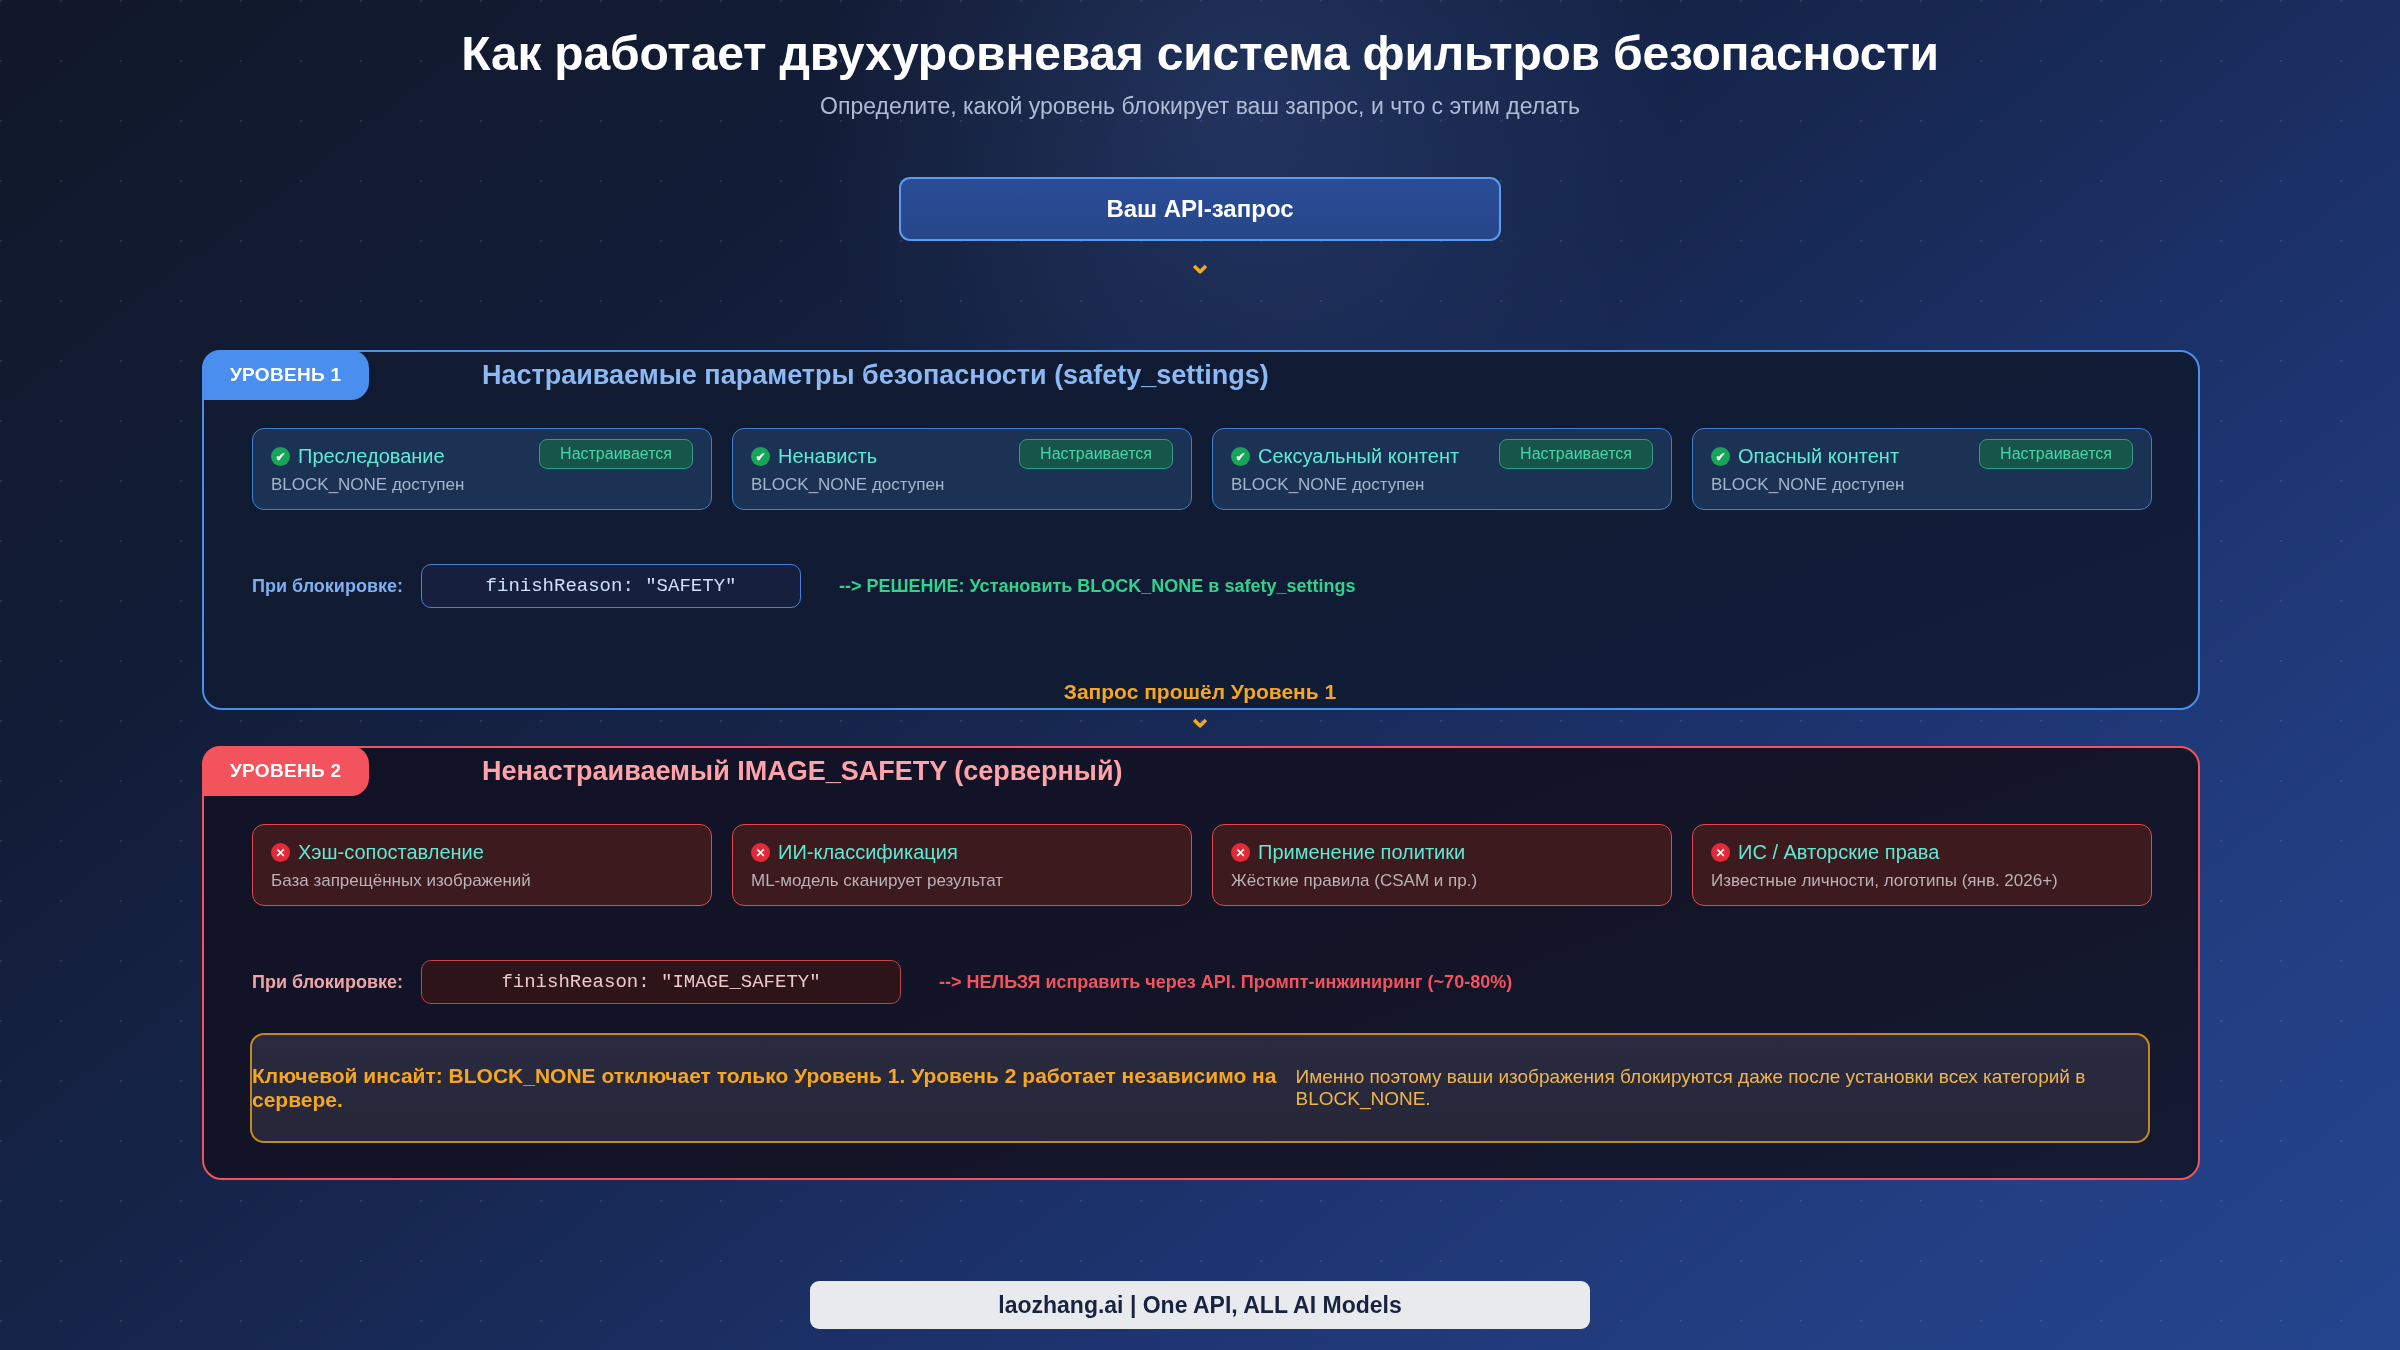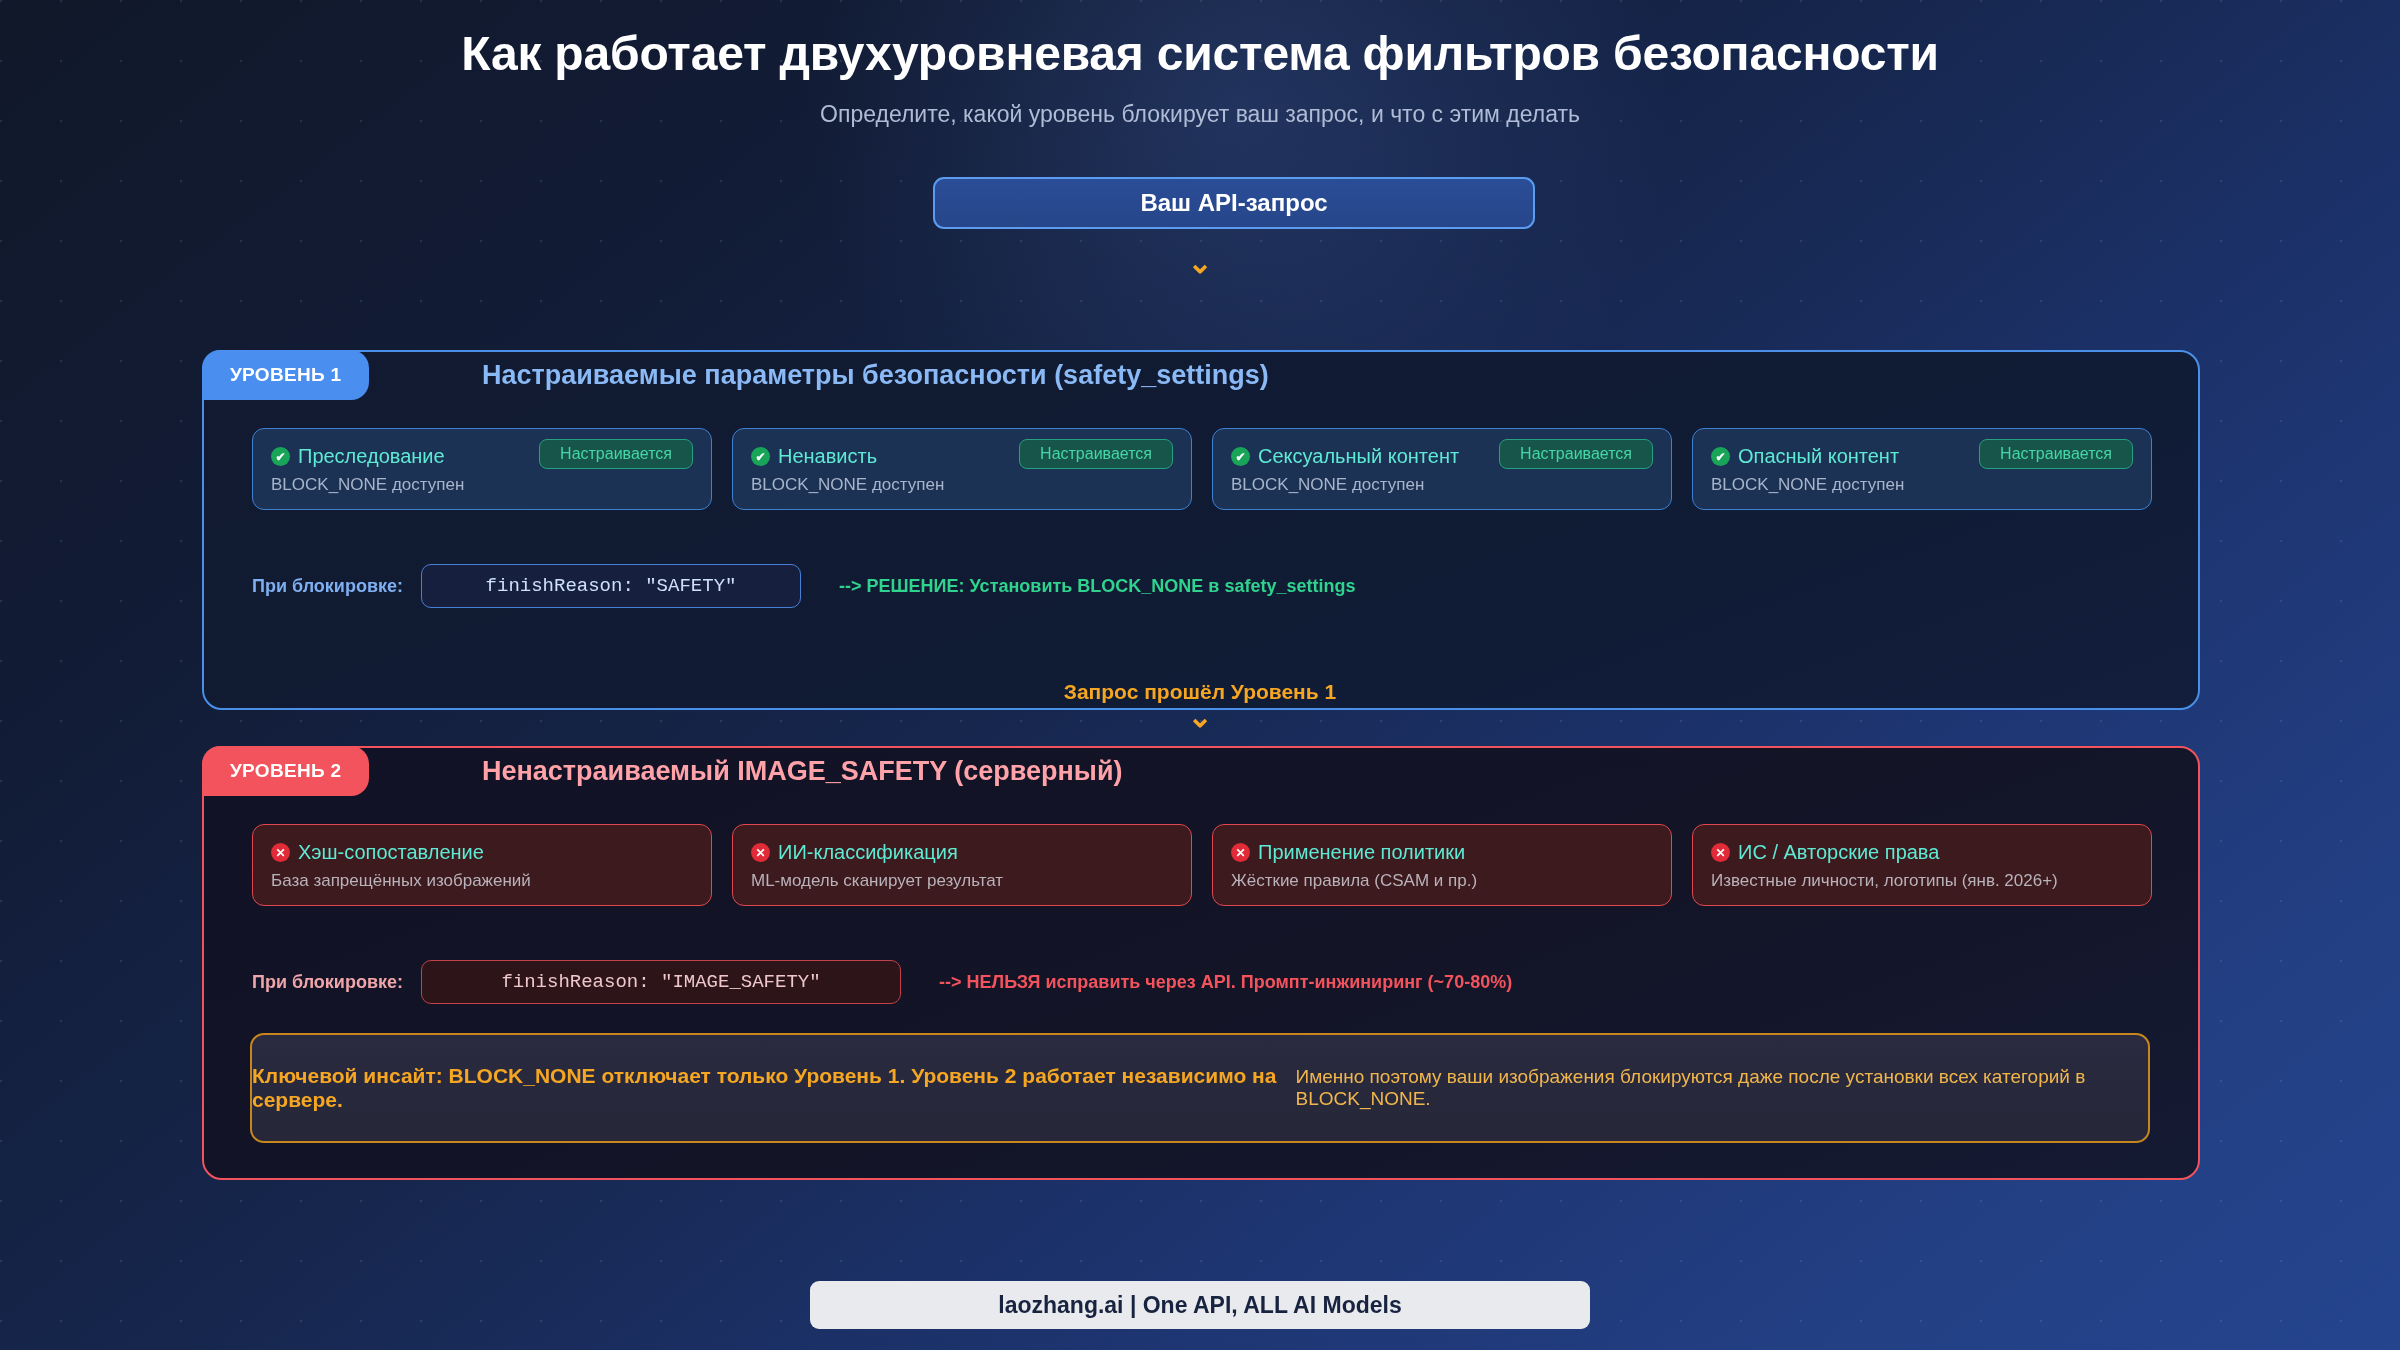--- a/index.html
+++ b/index.html
@@ -18,27 +18,27 @@
     pointer-events:none;
   }
   .stage { position:relative; width:2400px; height:1350px; }
 
   
   .title {
     position:absolute; top:26px; left:0; width:2400px; text-align:center;
     font-size:48px; font-weight:bold; color:#ffffff; letter-spacing:-0.2px;
   }
   .subtitle {
-    position:absolute; top:101px; left:0; width:2400px; text-align:center;
+    position:absolute; top:93px; left:0; width:2400px; text-align:center;
     font-size:23px; color:#b0bcd6; font-weight:normal;
   }
 
   
   .api-box {
-    position:absolute; left:933px; top:177px; width:602px; height:52px;
+    position:absolute; left:899px; top:177px; width:602px; height:64px;
     border:2px solid #5b9cf0; border-radius:11px;
     background:linear-gradient(180deg, #2a4d97 0%, #27468a 100%);
     display:flex; align-items:center; justify-content:center;
     font-size:24px; font-weight:bold; color:#ffffff;
   }
   .chev { position:absolute; width:2400px; text-align:center; color:#f5a623; font-size:30px; line-height:1; font-weight:bold; }
   .chev-1 { left:0; top:248px; }
 
   
   .panel { position:absolute; border-radius:20px; }

